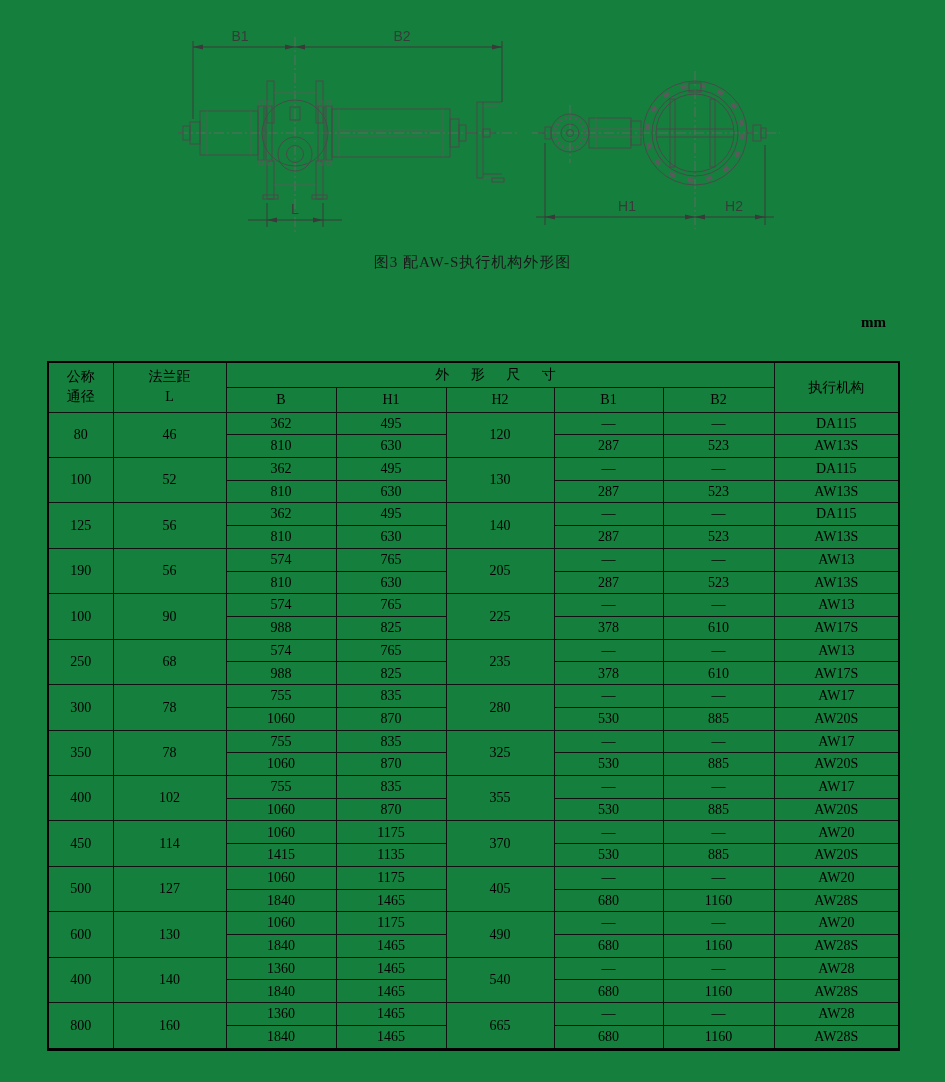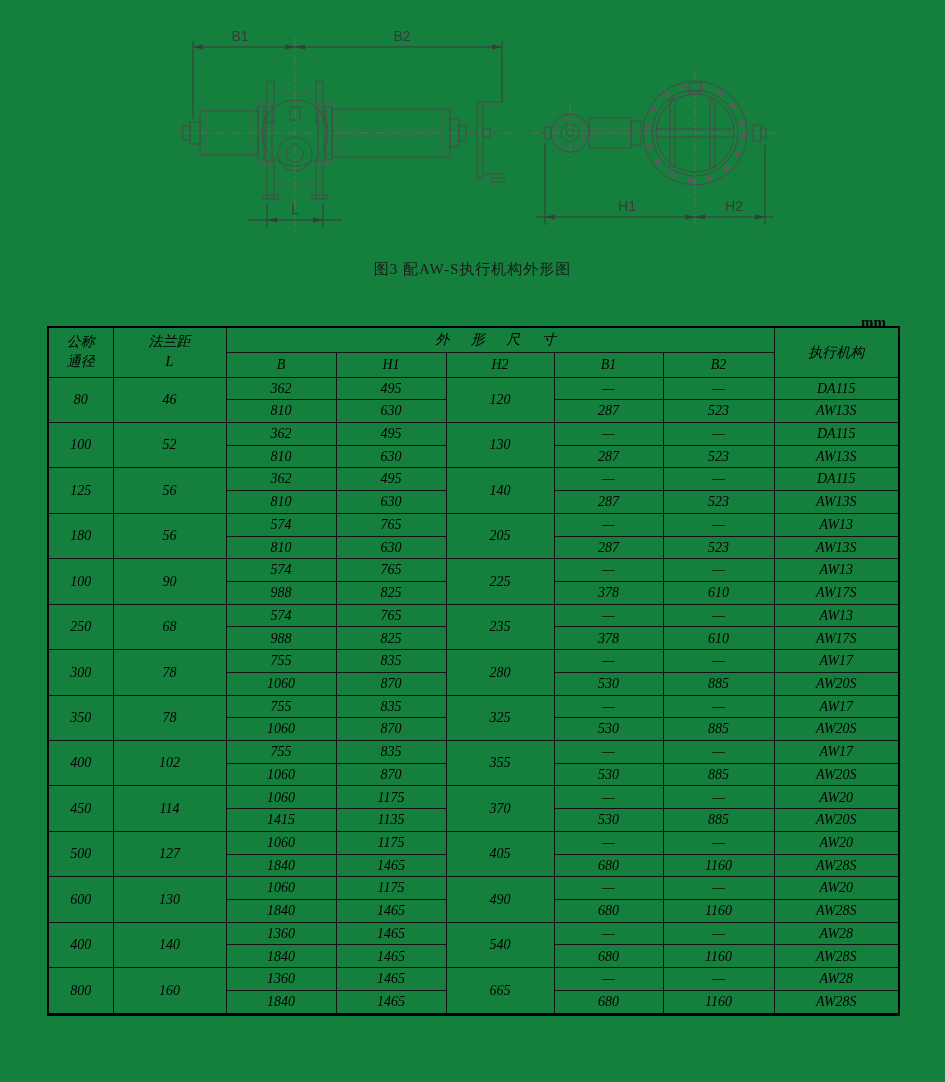--- a/index.html
+++ b/index.html
@@ -22,33 +22,33 @@
   .dim { stroke: #3a3a3a; stroke-width: 1; fill: none; }
   .dim-arrow { fill: #3a3a3a; stroke: none; }
   .dim-text {
     font-family: "Liberation Sans", "DejaVu Sans", sans-serif;
     font-size: 14px; fill: #3a3a3a; text-anchor: middle;
   }
   .boltring { stroke: #5a5a5a; stroke-width: 4; fill: none; stroke-dasharray: 6 13; }
   .knurl { stroke: #5a5a5a; stroke-width: 3; fill: none; stroke-dasharray: 2 3; }
 
   .figure-caption {
-    position: absolute; left: 0; top: 260px; width: 945px;
+    position: absolute; left: 0; top: 253px; width: 945px;
     text-align: center; font-size: 15px; color: #1a1a1a;
     letter-spacing: 1px;
   }
 
   
   .unit-label {
     position: absolute; top: 314px; right: 59px;
     font-weight: bold; font-size: 15px; color: #000;
   }
 
   
-  .table-wrap { position: absolute; left: 47px; top: 326px; width: 719px; font-style: italic; }
+  .table-wrap { position: absolute; left: 47px; top: 361px; width: 719px; }
   table.spec {
     border-collapse: collapse; table-layout: fixed;
     width: 851px; height: 690px;
     border: 2px solid #000; border-bottom-width: 3px;
     font-size: 14px;
   }
   table.spec th, table.spec td {
     border: 1px solid #111;
     text-align: center; vertical-align: middle;
     padding: 0; font-weight: normal;
@@ -279,21 +279,21 @@
             <td>DA115</td>
           </tr>
           <tr>
             <td>810</td>
             <td>630</td>
             <td>287</td>
             <td>523</td>
             <td>AW13S</td>
           </tr>
           <tr>
-            <td rowspan="2">180</td>
+            <td rowspan="2">190</td>
             <td rowspan="2">56</td>
             <td>574</td>
             <td>765</td>
             <td rowspan="2">205</td>
             <td>—</td>
             <td>—</td>
             <td>AW13</td>
           </tr>
           <tr>
             <td>810</td>

